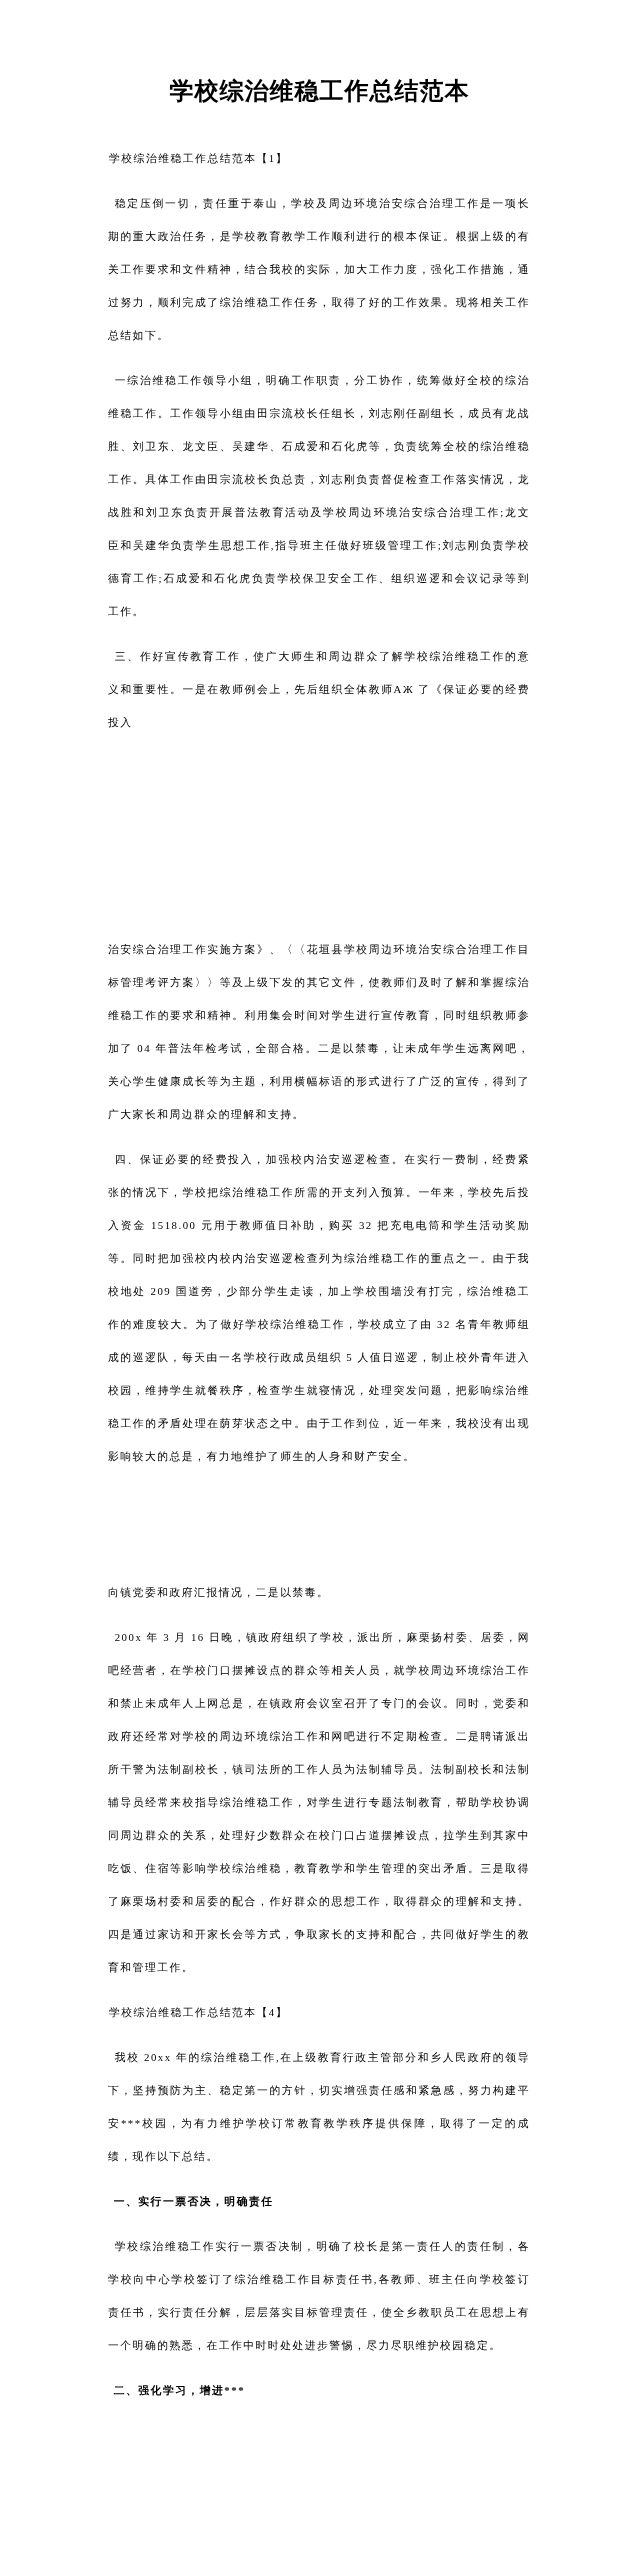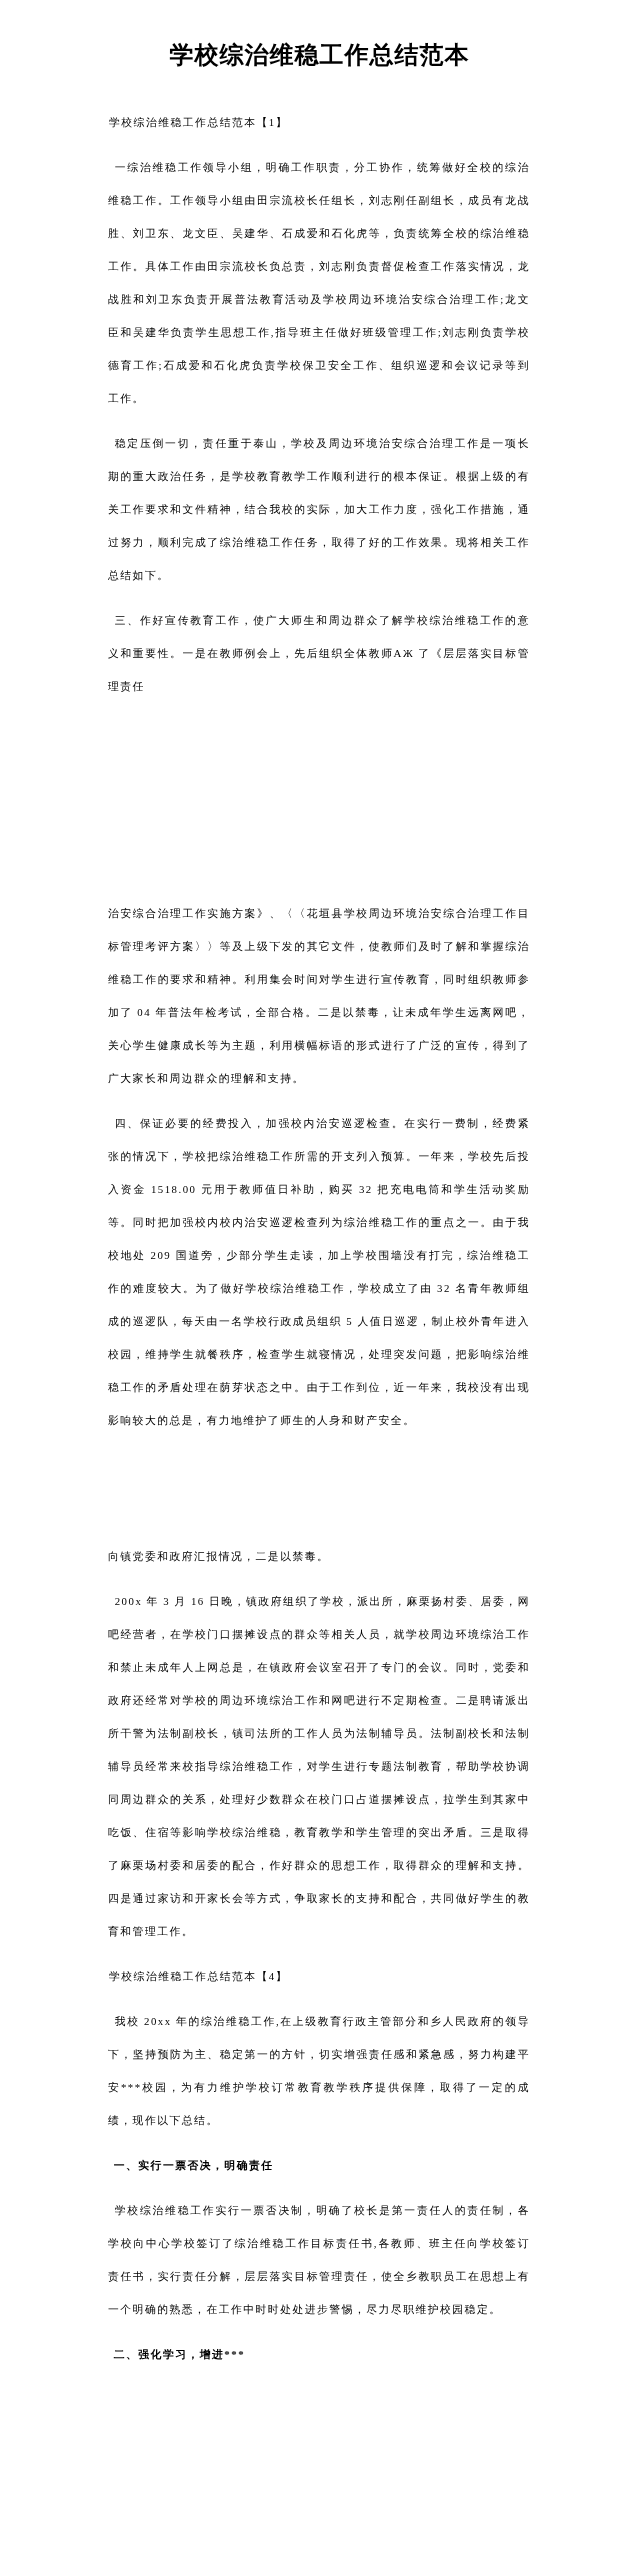--- a/index.html
+++ b/index.html
@@ -11,21 +11,21 @@
     position: relative;
     width: 639px;
     height: 3615px;
     background: #ffffff;
     color: #000000;
     overflow: hidden;
     font-family: "Liberation Serif", "DejaVu Serif", serif;
   }
   .doc-title {
     margin: 0;
-    padding-top: 42px;
+    padding-top: 78px;
     font-size: 24px;
     line-height: 27px;
     font-weight: bold;
     text-align: center;
     letter-spacing: 1px;
     white-space: nowrap;
   }
   .body-col {
     margin-top: 37px;
     margin-left: 96px;
@@ -45,23 +45,23 @@
   .block-frag    { text-indent: 0; }
   .block-gap     { width: 100%; }
 </style>
 </head>
 <body>
 
 <div class="page">
   <h1 class="doc-title">学校综治维稳工作总结范本</h1>
   <div class="body-col" id="doc-body">
       <div class="block-label">学校综治维稳工作总结范本【1】</div>
+      <div class="block-para">稳定压倒一切，责任重于泰山，学校及周边环境治安综合治理工作是一项长期的重大政治任务，是学校教育教学工作顺利进行的根本保证。根据上级的有关工作要求和文件精神，结合我校的实际，加大工作力度，强化工作措施，通过努力，顺利完成了综治维稳工作任务，取得了好的工作效果。现将相关工作总结如下。</div>
       <div class="block-para">一综治维稳工作领导小组，明确工作职责，分工协作，统筹做好全校的综治维稳工作。工作领导小组由田宗流校长任组长，刘志刚任副组长，成员有龙战胜、刘卫东、龙文臣、吴建华、石成爱和石化虎等，负责统筹全校的综治维稳工作。具体工作由田宗流校长负总责，刘志刚负责督促检查工作落实情况，龙战胜和刘卫东负责开展普法教育活动及学校周边环境治安综合治理工作;龙文臣和吴建华负责学生思想工作,指导班主任做好班级管理工作;刘志刚负责学校德育工作;石成爱和石化虎负责学校保卫安全工作、组织巡逻和会议记录等到工作。</div>
-      <div class="block-para">稳定压倒一切，责任重于泰山，学校及周边环境治安综合治理工作是一项长期的重大政治任务，是学校教育教学工作顺利进行的根本保证。根据上级的有关工作要求和文件精神，结合我校的实际，加大工作力度，强化工作措施，通过努力，顺利完成了综治维稳工作任务，取得了好的工作效果。现将相关工作总结如下。</div>
-      <div class="block-para">三、作好宣传教育工作，使广大师生和周边群众了解学校综治维稳工作的意义和重要性。一是在教师例会上，先后组织全体教师АЖ  了《层层落实目标管理责任</div>
+      <div class="block-para">三、作好宣传教育工作，使广大师生和周边群众了解学校综治维稳工作的意义和重要性。一是在教师例会上，先后组织全体教师АЖ  了《保证必要的经费投入</div>
       <div class="block-gap" style="height: 170px;"></div>
       <div class="block-frag">治安综合治理工作实施方案》、〈〈花垣县学校周边环境治安综合治理工作目标管理考评方案〉〉等及上级下发的其它文件，使教师们及时了解和掌握综治维稳工作的要求和精神。利用集会时间对学生进行宣传教育，同时组织教师参加了 04 年普法年检考试，全部合格。二是以禁毒，让未成年学生远离网吧，关心学生健康成长等为主题，利用横幅标语的形式进行了广泛的宣传，得到了广大家长和周边群众的理解和支持。</div>
       <div class="block-para">四、保证必要的经费投入，加强校内治安巡逻检查。在实行一费制，经费紧张的情况下，学校把综治维稳工作所需的开支列入预算。一年来，学校先后投入资金 1518.00 元用于教师值日补助，购买 32 把充电电筒和学生活动奖励等。同时把加强校内校内治安巡逻检查列为综治维稳工作的重点之一。由于我校地处 209 国道旁，少部分学生走读，加上学校围墙没有打完，综治维稳工作的难度较大。为了做好学校综治维稳工作，学校成立了由 32 名青年教师组成的巡逻队，每天由一名学校行政成员组织 5 人值日巡逻，制止校外青年进入校园，维持学生就餐秩序，检查学生就寝情况，处理突发问题，把影响综治维稳工作的矛盾处理在荫芽状态之中。由于工作到位，近一年来，我校没有出现影响较大的总是，有力地维护了师生的人身和财产安全。</div>
       <div class="block-gap" style="height: 79px;"></div>
       <div class="block-frag">向镇党委和政府汇报情况，二是以禁毒。</div>
       <div class="block-para">200x 年 3 月 16 日晚，镇政府组织了学校，派出所，麻栗扬村委、居委，网吧经营者，在学校门口摆摊设点的群众等相关人员，就学校周边环境综治工作和禁止未成年人上网总是，在镇政府会议室召开了专门的会议。同时，党委和政府还经常对学校的周边环境综治工作和网吧进行不定期检查。二是聘请派出所干警为法制副校长，镇司法所的工作人员为法制辅导员。法制副校长和法制辅导员经常来校指导综治维稳工作，对学生进行专题法制教育，帮助学校协调同周边群众的关系，处理好少数群众在校门口占道摆摊设点，拉学生到其家中吃饭、住宿等影响学校综治维稳，教育教学和学生管理的突出矛盾。三是取得了麻栗场村委和居委的配合，作好群众的思想工作，取得群众的理解和支持。四是通过家访和开家长会等方式，争取家长的支持和配合，共同做好学生的教育和管理工作。</div>
       <div class="block-label">学校综治维稳工作总结范本【4】</div>
       <div class="block-para">我校 20xx 年的综治维稳工作,在上级教育行政主管部分和乡人民政府的领导下，坚持预防为主、稳定第一的方针，切实增强责任感和紧急感，努力构建平安***校园，为有力维护学校订常教育教学秩序提供保障，取得了一定的成绩，现作以下总结。</div>
       <div class="block-heading">一、实行一票否决，明确责任</div>
       <div class="block-para">学校综治维稳工作实行一票否决制，明确了校长是第一责任人的责任制，各学校向中心学校签订了综治维稳工作目标责任书,各教师、班主任向学校签订责任书，实行责任分解，层层落实目标管理责任，使全乡教职员工在思想上有一个明确的熟悉，在工作中时时处处进步警惕，尽力尽职维护校园稳定。</div>

